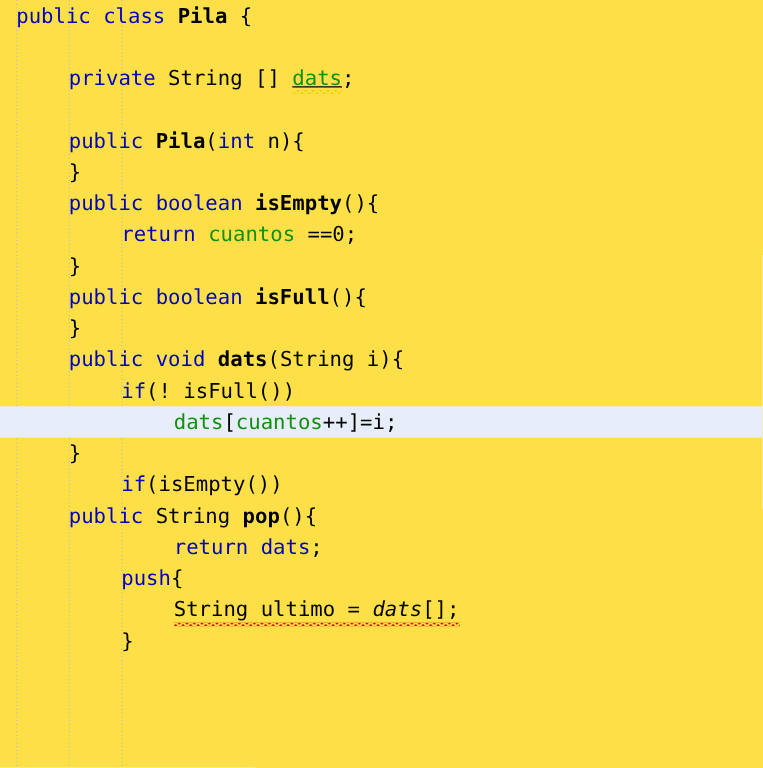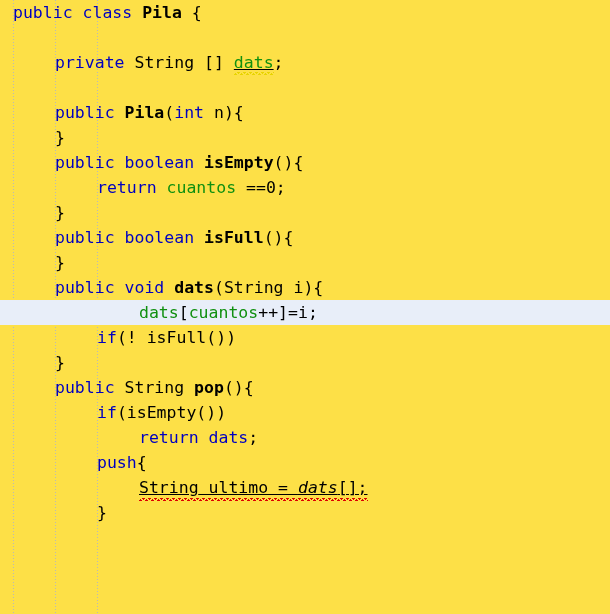--- a/index.html
+++ b/index.html
@@ -71,21 +71,20 @@
     position: absolute;
     left: 0; right: 0; bottom: -3px;
     height: 3px;
     background-image: radial-gradient(circle at 1.5px 2.6px, #e8d400 1.1px, transparent 1.2px),
                       radial-gradient(circle at 4.5px 0.4px, #e8d400 1.1px, transparent 1.2px);
     background-size: 6px 3px;
     background-repeat: repeat-x;
   }
   .errsquig {
     position: relative;
-    text-decoration: underline;
     text-decoration-color: #000000;
   }
   .errsquig::after {
     content: "";
     position: absolute;
     left: 0; right: 0; bottom: -4px;
     height: 3px;
     background-image: radial-gradient(circle at 1.5px 2.6px, #dd0000 1.1px, transparent 1.2px),
                       radial-gradient(circle at 4.5px 0.4px, #dd0000 1.1px, transparent 1.2px);
     background-size: 6px 3px;
@@ -107,23 +106,23 @@
       <div class="line"><span style="display: inline-block; width: 55px;"></span><span><span class="kw">private</span><span class="pun"> </span><span class="type">String</span><span class="pun"> [] </span><span class="fld warnsquig">dats</span><span class="pun">;</span></span></div>
       <div class="line"><span style="display: inline-block; width: 13px;"></span><span></span></div>
       <div class="line"><span style="display: inline-block; width: 55px;"></span><span><span class="kw">public</span><span class="pun"> </span><span class="decl">Pila</span><span class="pun">(</span><span class="kw">int</span><span class="pun"> n){</span></span></div>
       <div class="line"><span style="display: inline-block; width: 55px;"></span><span><span class="pun">}</span></span></div>
       <div class="line"><span style="display: inline-block; width: 55px;"></span><span><span class="kw">public</span><span class="pun"> </span><span class="kw">boolean</span><span class="pun"> </span><span class="decl">isEmpty</span><span class="pun">(){</span></span></div>
       <div class="line"><span style="display: inline-block; width: 97px;"></span><span><span class="kw">return</span><span class="pun"> </span><span class="fld">cuantos</span><span class="pun"> ==0;</span></span></div>
       <div class="line"><span style="display: inline-block; width: 55px;"></span><span><span class="pun">}</span></span></div>
       <div class="line"><span style="display: inline-block; width: 55px;"></span><span><span class="kw">public</span><span class="pun"> </span><span class="kw">boolean</span><span class="pun"> </span><span class="decl">isFull</span><span class="pun">(){</span></span></div>
       <div class="line"><span style="display: inline-block; width: 55px;"></span><span><span class="pun">}</span></span></div>
       <div class="line"><span style="display: inline-block; width: 55px;"></span><span><span class="kw">public</span><span class="pun"> </span><span class="kw">void</span><span class="pun"> </span><span class="decl">dats</span><span class="pun">(</span><span class="type">String</span><span class="pun"> i){</span></span></div>
+      <div class="line"><span style="display: inline-block; width: 97px;"></span><span><span class="kw">if</span><span class="pun">(! </span><span class="type">isFull</span><span class="pun">())</span></span></div>
       <div class="line highlight"><span style="display: inline-block; width: 139px;"></span><span><span class="fld">dats</span><span class="pun">[</span><span class="fld">cuantos</span><span class="pun">++]=i;</span></span></div>
-      <div class="line"><span style="display: inline-block; width: 97px;"></span><span><span class="kw">if</span><span class="pun">(! </span><span class="type">isFull</span><span class="pun">())</span></span></div>
       <div class="line"><span style="display: inline-block; width: 55px;"></span><span><span class="pun">}</span></span></div>
+      <div class="line"><span style="display: inline-block; width: 97px;"></span><span><span class="kw">if</span><span class="pun">(</span><span class="type">isEmpty</span><span class="pun">())</span></span></div>
       <div class="line"><span style="display: inline-block; width: 55px;"></span><span><span class="kw">public</span><span class="pun"> </span><span class="type">String</span><span class="pun"> </span><span class="decl">pop</span><span class="pun">(){</span></span></div>
-      <div class="line"><span style="display: inline-block; width: 97px;"></span><span><span class="kw">if</span><span class="pun">(</span><span class="type">isEmpty</span><span class="pun">())</span></span></div>
       <div class="line"><span style="display: inline-block; width: 139px;"></span><span><span class="kw">return</span><span class="pun"> </span><span class="kw">dats</span><span class="pun">;</span></span></div>
       <div class="line"><span style="display: inline-block; width: 97px;"></span><span><span class="kw">push</span><span class="pun">{</span></span></div>
       <div class="line"><span style="display: inline-block; width: 139px;"></span><span class="errsquig"><span class="type">String</span><span class="pun"> ultimo = </span><span class="ital">dats</span><span class="pun">[];</span></span></div>
       <div class="line"><span style="display: inline-block; width: 97px;"></span><span><span class="pun">}</span></span></div>
     </div>
 </div>
 
 </body></html>

